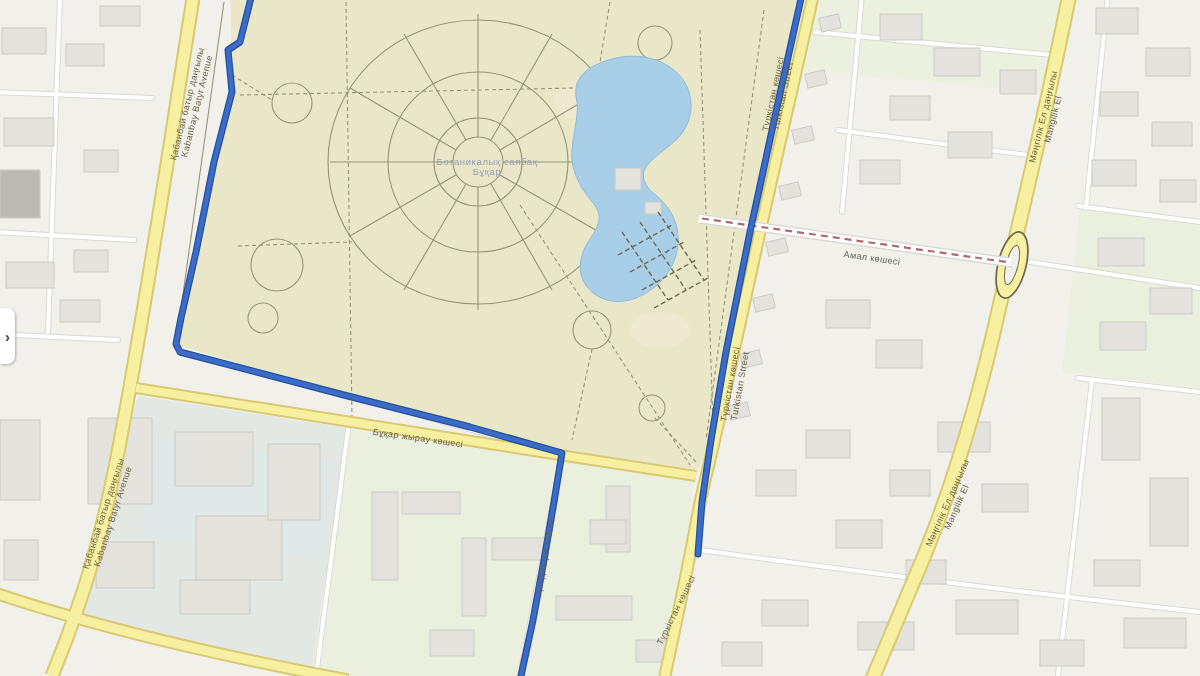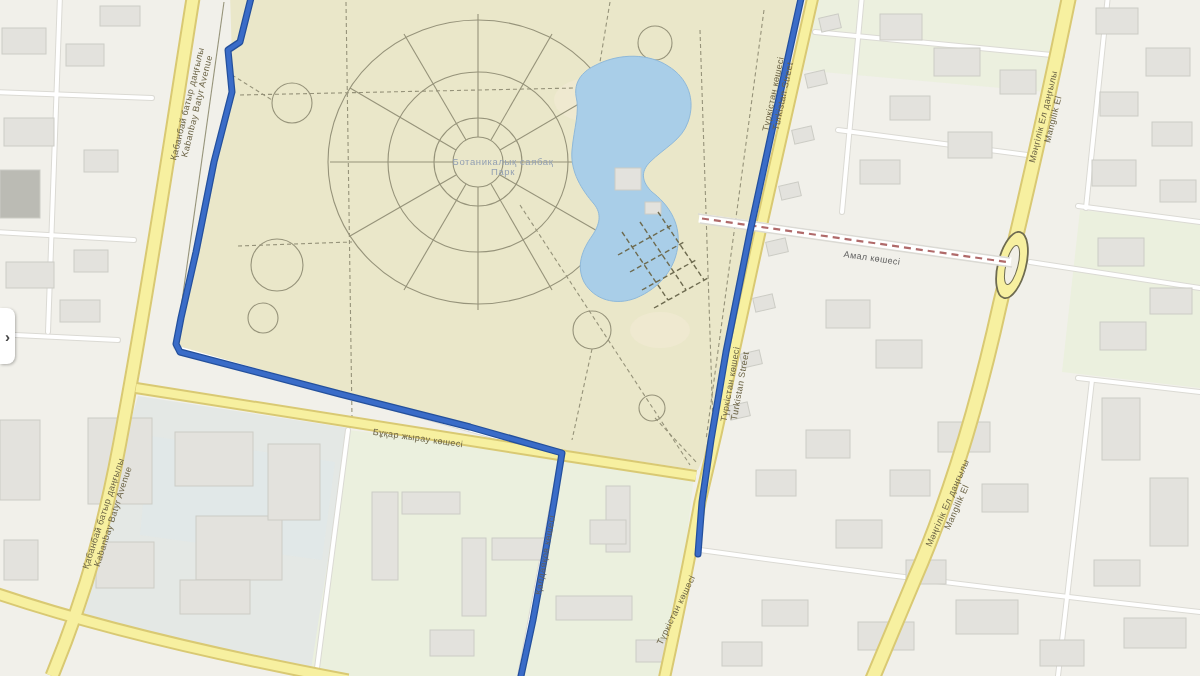--- a/index.html
+++ b/index.html
@@ -25,21 +25,21 @@
   .rail{stroke:var(--c-rail);stroke-width:2.2;stroke-dasharray:7 5;fill:none;}
   .route-c{stroke:var(--c-route_casing);stroke-width:7;fill:none;stroke-linejoin:round;stroke-linecap:round;}
   .route{stroke:var(--c-route);stroke-width:4.5;fill:none;stroke-linejoin:round;stroke-linecap:round;}
   .rab{fill:var(--c-road_fill);stroke:var(--c-path_dark);stroke-width:1.8;}
   .rab-i{fill:#f1efe7;stroke:var(--c-path_dark);stroke-width:1;}
   .lbl{position:absolute;font-size:9px;line-height:10px;color:var(--c-label_road);
        letter-spacing:.4px;white-space:nowrap;text-align:center;
        transform-origin:center;pointer-events:none;}
   .lbl span{display:block;}
   .lbl-minor{color:var(--c-label_minor);}
-  .lbl-park{color:var(--c-park_label);font-size:9.5px;letter-spacing:.6px;margin-left:16px;}
+  .lbl-park{color:var(--c-park_label);font-size:9.5px;letter-spacing:.6px;}
   #panel-toggle{position:absolute;left:0;top:308px;width:15px;height:56px;
        background:var(--c-panel,#fff);border-radius:0 8px 8px 0;
        box-shadow:1px 1px 3px rgba(0,0,0,.28);display:flex;align-items:center;
        justify-content:center;color:var(--c-chevron,#444);font-size:15px;
        font-weight:bold;cursor:pointer;}
 </style>
 </head>
 <body>
 
 <div id="stage">
@@ -259,21 +259,21 @@
     <path class="route-c" d="M252,-6 L240,42 L228,50 L232,92 L214,162 L196,252 L181,318 L176,344 L180,352 L340,394 L470,427 L562,453 L554,502 L544,560 L533,620 L521,676"></path>
     <path class="route-c" d="M802,-6 L776,112 L750,232 L726,352 L711,440 L702,502 L698,554"></path>
     <path class="route" d="M252,-6 L240,42 L228,50 L232,92 L214,162 L196,252 L181,318 L176,344 L180,352 L340,394 L470,427 L562,453 L554,502 L544,560 L533,620 L521,676"></path>
     <path class="route" d="M802,-6 L776,112 L750,232 L726,352 L711,440 L702,502 L698,554"></path>
   </g>
 </svg>
 
   <div>
     <div class="lbl lbl-park" style="left:487px;top:167px;transform:translate(-50%,-50%);">
       <span>Ботаникалық саябақ</span>
-      <span>Парк</span>
+      <span>Бұқар</span>
     </div>
 
     <div class="lbl" style="left:192px;top:105px;transform:translate(-50%,-50%) rotate(-76deg);">
       <span>Қабанбай батыр даңғылы</span>
       <span>Kabanbay Batyr Avenue</span>
     </div>
     <div class="lbl" style="left:108px;top:515px;transform:translate(-50%,-50%) rotate(-72deg);">
       <span>Қабанбай батыр даңғылы</span>
       <span>Kabanbay Batyr Avenue</span>
     </div>

